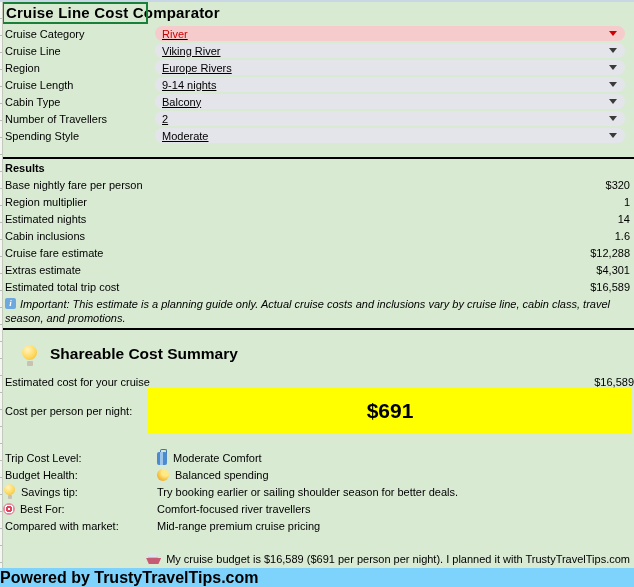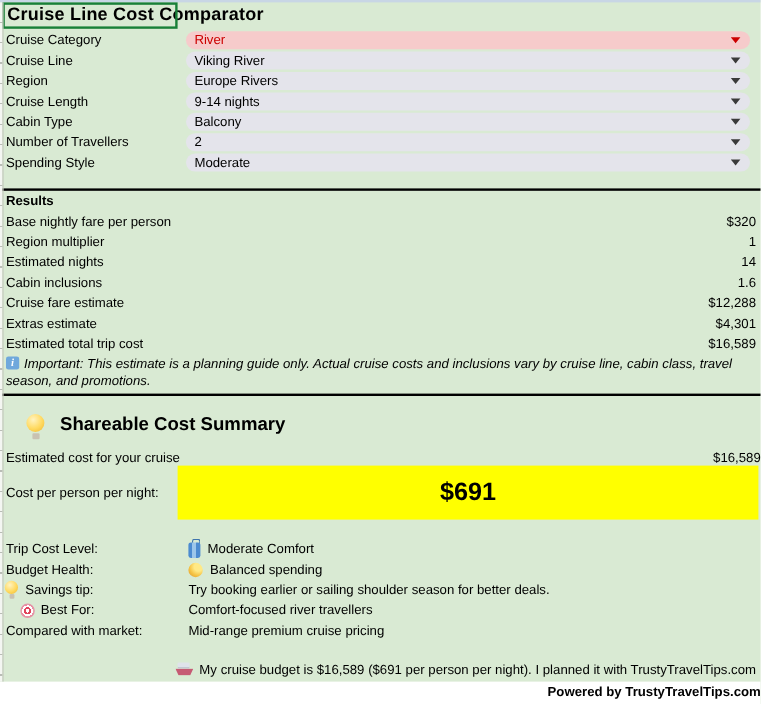--- a/index.html
+++ b/index.html
@@ -29,21 +29,21 @@
     position:absolute; left:6px; top:2px;
     font-size:15px; font-weight:bold; white-space:nowrap; letter-spacing:0.2px;
   }
 
   
   .in-row { height:17px; display:flex; align-items:center; }
   .cell-label { width:155px; padding-left:5px; flex:none; }
   .chip {
     position:relative; flex:1; height:15px; margin-right:9px;
     border-radius:8px; background:#e4e4eb;
-    display:flex; align-items:center; cursor:pointer;
+    display:flex; align-items:center; cursor:pointer;text-decoration:underline;
   }
   .chip-text { padding-left:7px; }
   .chip .arrow {
     position:absolute; right:8px; top:5px; width:0; height:0;
     border-left:4px solid transparent; border-right:4px solid transparent;
     border-top:5px solid #3a3a3a;
   }
   .chip.pink { background:#f6cbcb; }
   .chip.pink .chip-text { color:#cc0000; }
   .chip.pink .arrow { border-top-color:#cc0000; }
@@ -69,22 +69,22 @@
     flex:1; margin-right:2px; background:#ffff00;
     display:flex; align-items:center; justify-content:center;
     font-size:21px; font-weight:bold;
   }
   .sum-row { height:17px; display:flex; align-items:center; }
   .sum-label { width:155px; flex:none; padding-left:5px; display:flex; align-items:center; }
   .sum-label .ic { margin:0 5px 0 0; }
   .sum-value { flex:1; display:flex; align-items:center; padding-left:2px; }
   .share-row { height:17px; line-height:17px; text-align:right; padding-right:4px; }
   .footer {
-    height:19px; background:#ffffff; text-align:right;
-    font-weight:bold; font-size:11px; line-height:19px;
+    height:19px; background:#7dd3fc; text-align:left;
+    font-weight:bold; font-size:16px; line-height:19px;
   }
 
   
   .ic { display:none; position:relative; flex:none; vertical-align:-2px; }
   .ic[data-icon] { display:inline-block; }
 
   .ic[data-icon="lightbulb-icon"] { width:12px; height:15px; }
   .ic[data-icon="lightbulb-icon"]::before {
     content:""; position:absolute; top:0; left:0; width:11px; height:11px; border-radius:50%;
     background:radial-gradient(circle at 38% 32%, #fff3c0, #ffd95e 55%, #edb430);
@@ -273,21 +273,21 @@
   <div class="sum-row">
     <div class="sum-label" style="padding-left:4px;">
       <span class="ic" data-icon="lightbulb-icon"></span>
       <span>Savings tip:</span>
     </div>
     <div class="sum-value">
       <span>Try booking earlier or sailing shoulder season for better deals.</span>
     </div>
   </div>
   <div class="sum-row">
-    <div class="sum-label" style="padding-left:17px;">
+    <div class="sum-label" style="padding-left:3px;">
       <span class="ic" data-icon="target-icon"></span>
       <span>Best For:</span>
     </div>
     <div class="sum-value">
       <span>Comfort-focused river travellers</span>
     </div>
   </div>
   <div class="sum-row">
     <div class="sum-label">Compared with market:</div>
     <div class="sum-value">

